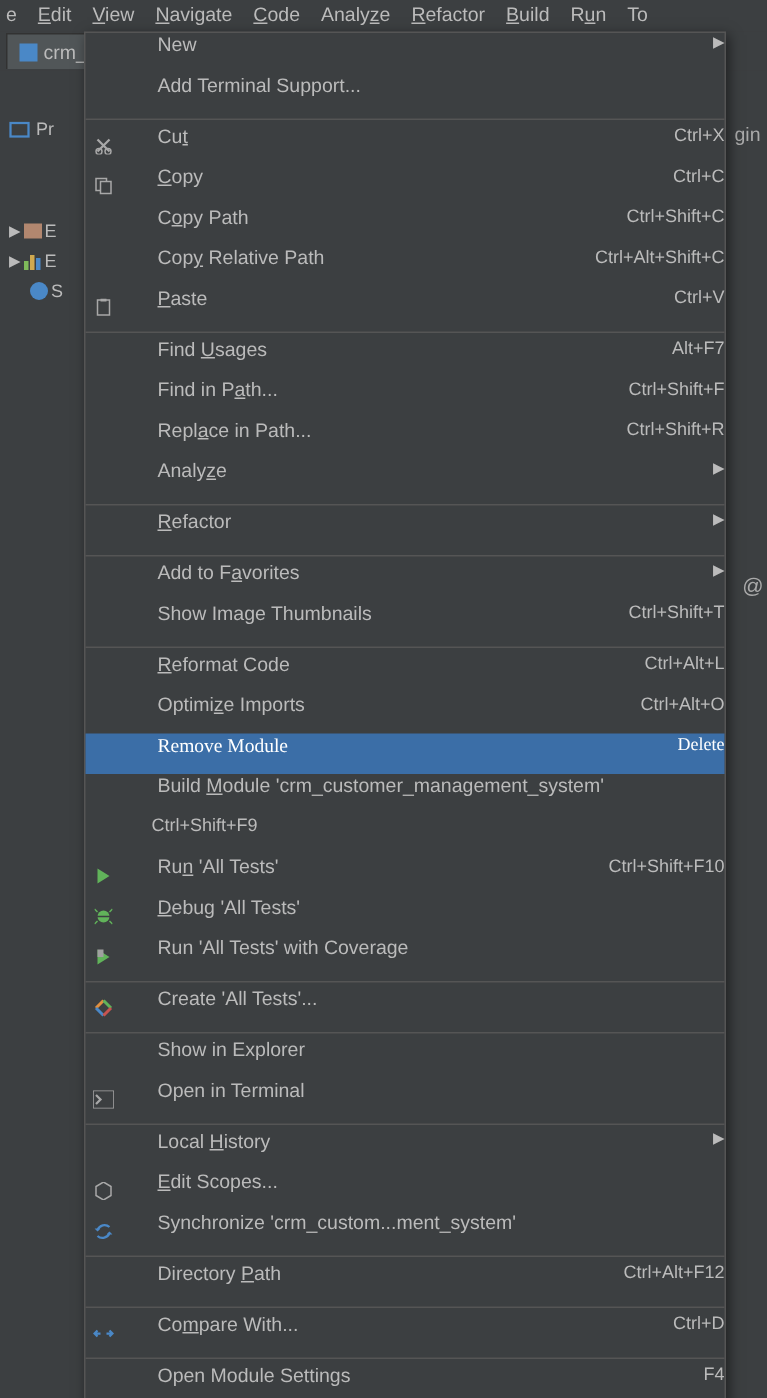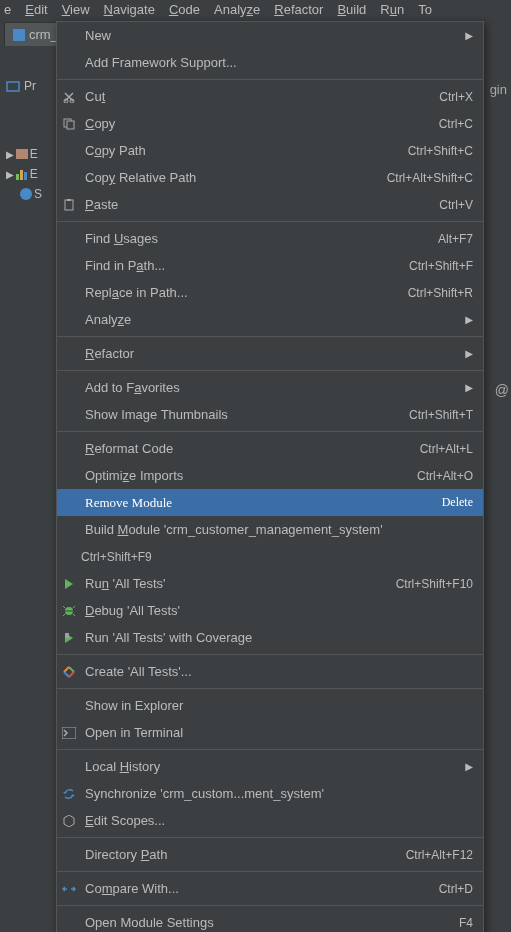--- a/index.html
+++ b/index.html
@@ -87,23 +87,22 @@
       position: absolute;
       left: 56px;
       top: 21px;
       width: 428px;
       background: #3c3f41;
       border: 1px solid #555;
       box-shadow: 2px 2px 8px rgba(0,0,0,.5);
     }
     .menu-row {
       display: flex;
-      align-items: center;
       height: 27px;
-      padding-right: 10px;
+      gap: 20px;
     }
     .menu-row.hovered {
       background: #3b6ea7;
       color: #fff;
       font-family: Liberation Serif, serif;
     }
     .micon {
       width: 24px;
       display: flex;
       align-items: center;
@@ -215,21 +214,21 @@
 
 <div class="ctxmenu">
 
   <div class="menu-row">
     <span class="micon"></span>
       <span class="mlabel">New</span>
       <span class="msub">▶</span>
   </div>
   <div class="menu-row">
     <span class="micon"></span>
-      <span class="mlabel">Add Framework Support...</span>
+      <span class="mlabel">Add Terminal Support...</span>
   </div>
   <div class="sep"></div>
 
   <div class="menu-row">
     <span class="micon">
         <svg class="cut" viewBox="0 0 12 12">
           <path d="M2 2 L10 10 M10 2 L2 10" stroke="#a8a8a8" stroke-width="1.5" fill="none"></path>
           <circle cx="3" cy="10" r="2" fill="none" stroke="#a8a8a8"></circle>
           <circle cx="9" cy="10" r="2" fill="none" stroke="#a8a8a8"></circle>
         </svg>
@@ -394,37 +393,37 @@
   </div>
   <div class="sep"></div>
 
   <div class="menu-row">
     <span class="micon"></span>
       <span class="mlabel">Local <span class="mn">H</span>istory</span>
       <span class="msub">▶</span>
   </div>
   <div class="menu-row">
     <span class="micon">
+        <svg class="scope" viewBox="0 0 12 12">
+          <path d="M6 0 L11 3 L11 9 L6 12 L1 9 L1 3 Z" fill="none" stroke="#a8a8a8"></path>
+        </svg>
+      </span>
+    <span class="mlabel"><span class="mn">E</span>dit Scopes...</span>
+  </div>
+  <div class="menu-row">
+    <span class="micon">
         <svg class="sync" viewBox="0 0 12 12">
           <path d="M10 3 A5 5 0 0 0 2 5" fill="none" stroke="#4a88c7" stroke-width="1.5"></path>
           <path d="M2 9 A5 5 0 0 0 10 7" fill="none" stroke="#4a88c7" stroke-width="1.5"></path>
           <path d="M0 4 L2 6 L4 4" fill="#4a88c7"></path>
           <path d="M12 8 L10 6 L8 8" fill="#4a88c7"></path>
         </svg>
       </span>
     <span class="mlabel">Synchronize 'crm_custom...ment_system'</span>
   </div>
-  <div class="menu-row">
-    <span class="micon">
-        <svg class="scope" viewBox="0 0 12 12">
-          <path d="M6 0 L11 3 L11 9 L6 12 L1 9 L1 3 Z" fill="none" stroke="#a8a8a8"></path>
-        </svg>
-      </span>
-    <span class="mlabel"><span class="mn">E</span>dit Scopes...</span>
-  </div>
   <div class="sep"></div>
 
   <div class="menu-row">
     <span class="micon"></span>
       <span class="mlabel">Directory <span class="mn">P</span>ath</span>
       <span class="mshort">Ctrl+Alt+F12</span>
   </div>
   <div class="sep"></div>
 
   <div class="menu-row">

